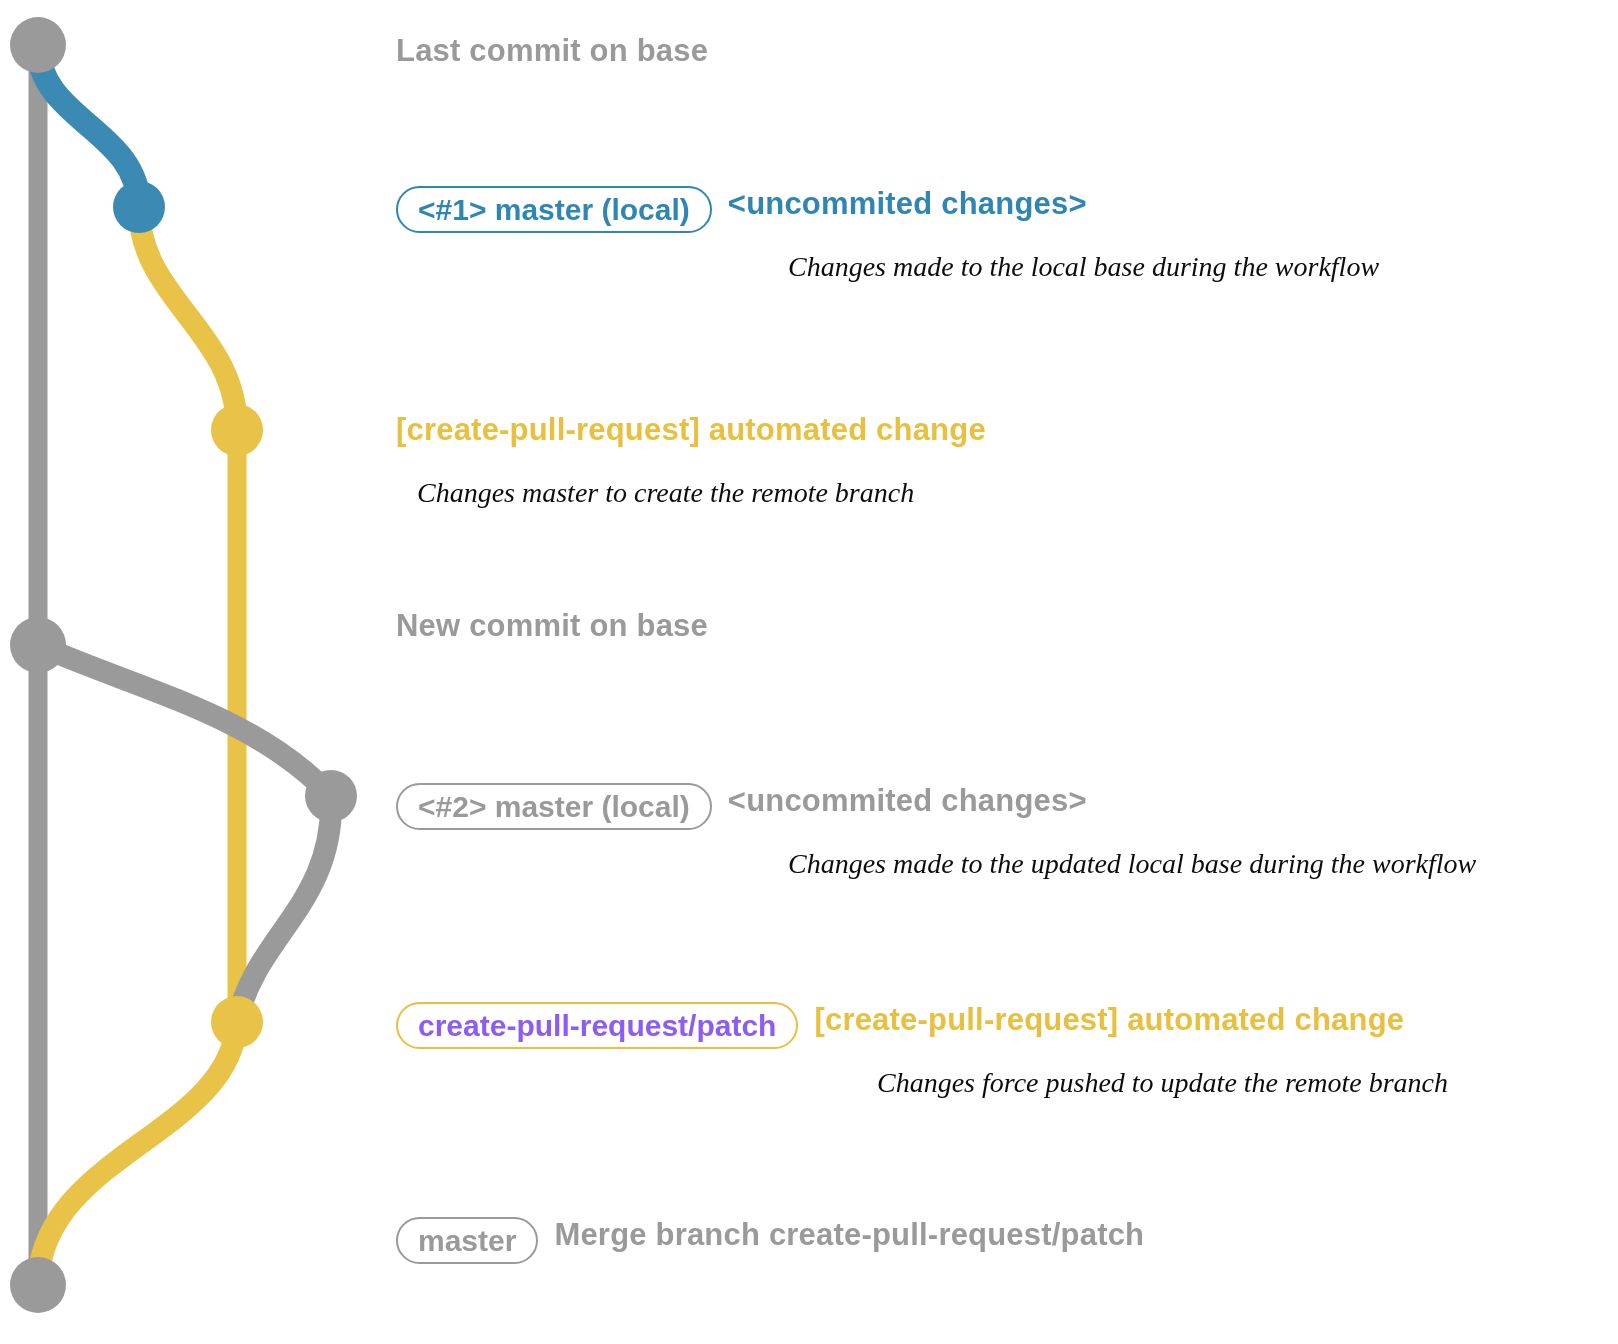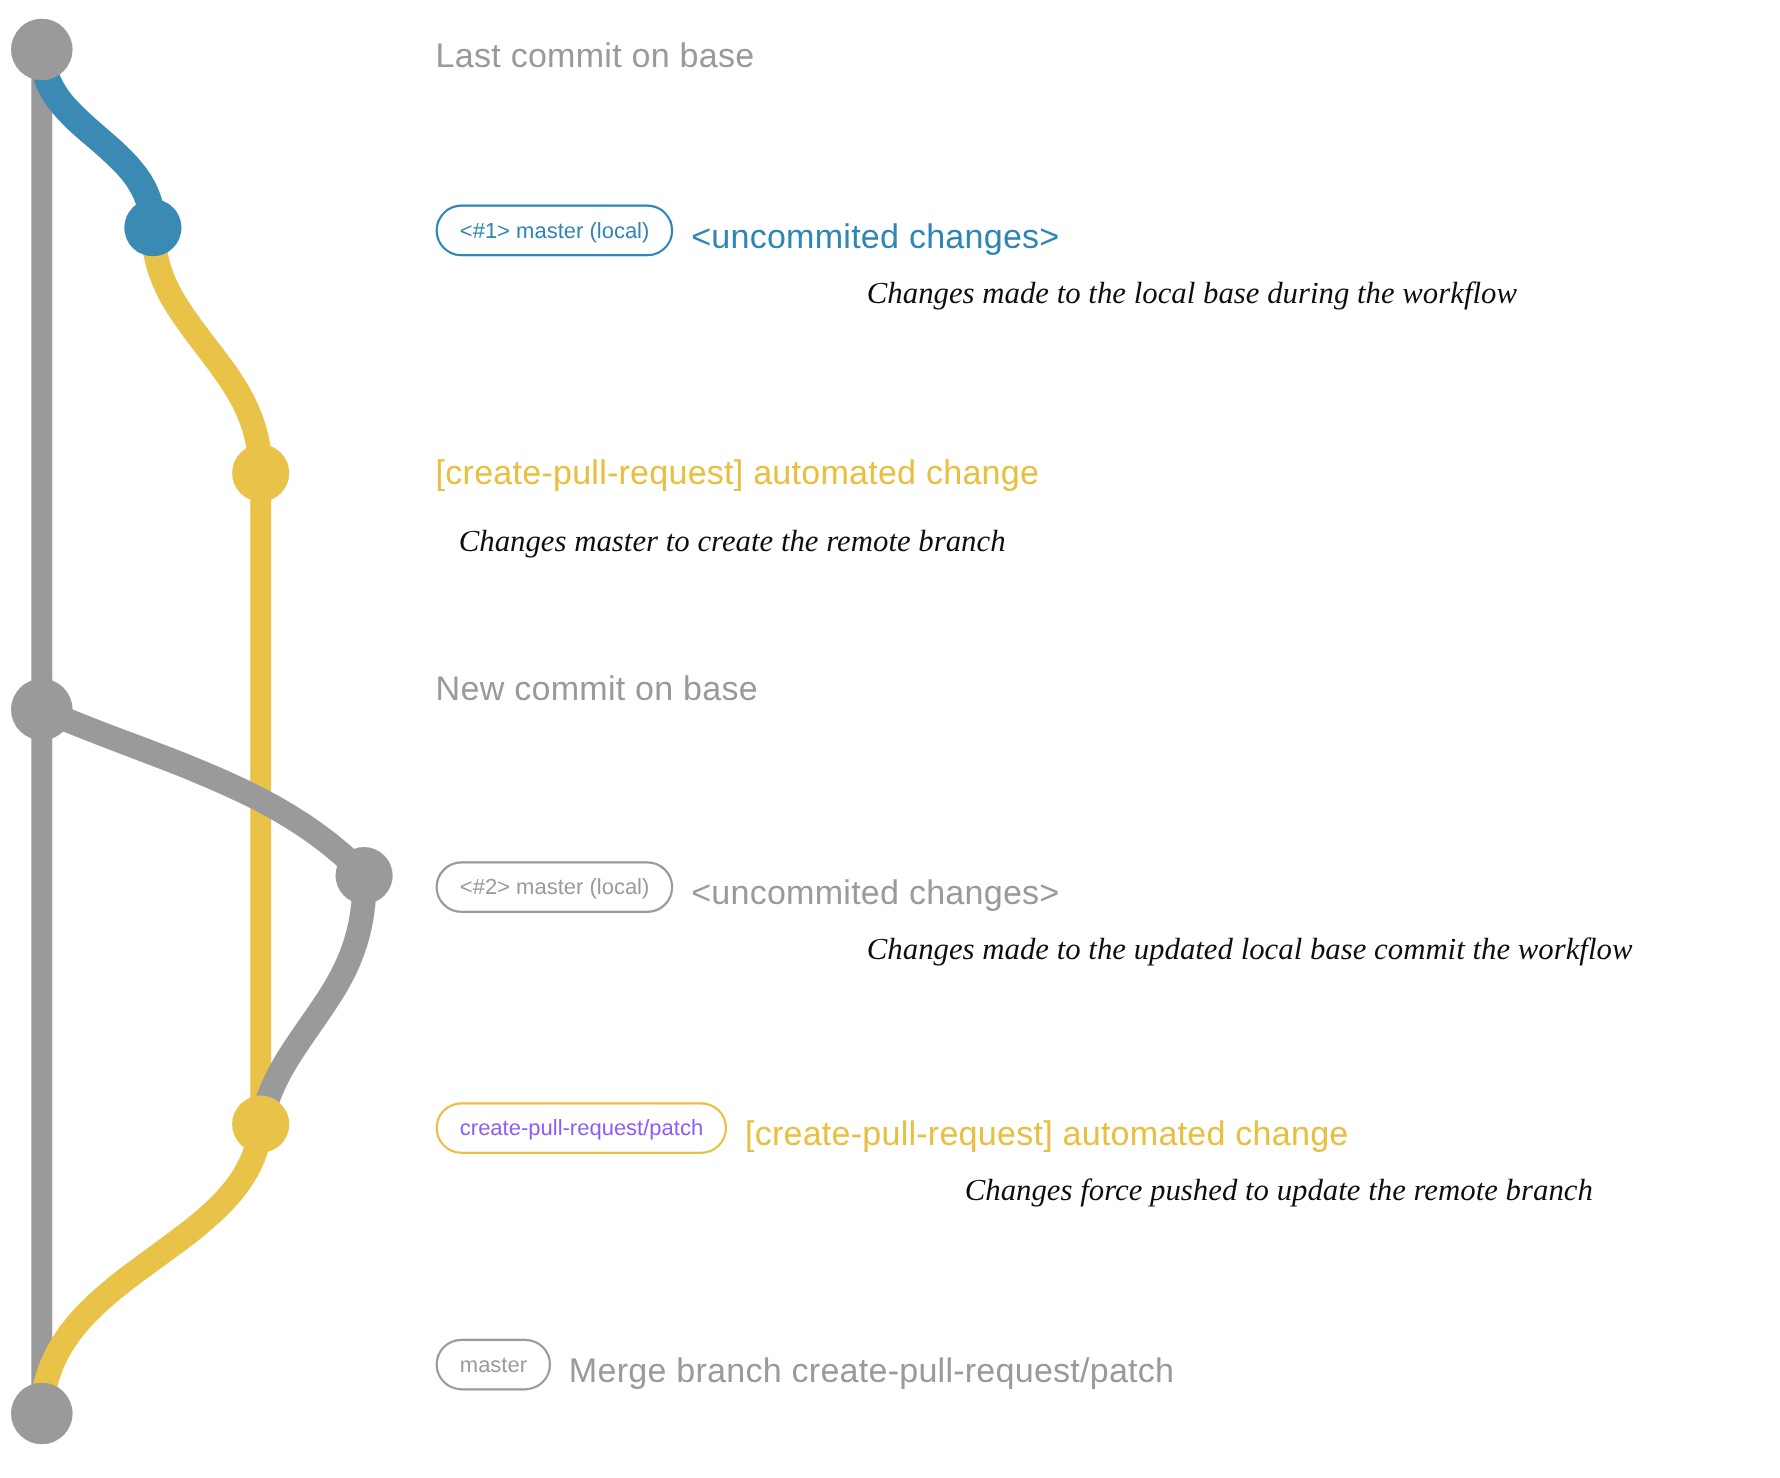--- a/index.html
+++ b/index.html
@@ -32,35 +32,36 @@
     height: 1344px;
   }
 
   .ann-row {
     position: absolute;
     left: 396px;
   }
 
   .ann-line {
     display: flex;
-    align-items: flex-end;
+    align-items: flex-start;
     white-space: nowrap;
+    font-weight: bold;
   }
 
   .badge {
     display: inline-flex;
     align-items: center;
     justify-content: center;
     box-sizing: border-box;
     height: 47px;
     padding: 0 20px;
     border-radius: 24px;
     border: 2px solid #9a9a9a;
     color: #9a9a9a;
-    font-size: 20px;
+    font-size: 30px;
     font-family: "Liberation Sans", sans-serif;
     background: #ffffff;
     line-height: 1;
   }
   .badge.blue {
     border-color: #2f86b4;
     color: #2f86b4;
   }
   .badge.yellow {
     border-color: #e8bf3f;
@@ -141,21 +142,21 @@
       <div class="ann-line">
         <span class="subject gray" style="margin-left: 0px;">New commit on base</span>
       </div>
     </div>
     <div class="ann-row" style="top: 783px;">
       <div class="ann-line">
         <span class="badge gray">&lt;#2&gt; master (local)</span>
         <span class="subject gray">&lt;uncommited changes&gt;</span>
       </div>
     </div>
-    <div class="desc" style="position: absolute; left: 788px; top: 839px;">Changes made to the updated local base commit the workflow</div>
+    <div class="desc" style="position: absolute; left: 788px; top: 839px;">Changes made to the updated local base during the workflow</div>
     <div class="ann-row" style="top: 1002px;">
       <div class="ann-line">
         <span class="badge yellow">create-pull-request/patch</span>
         <span class="subject yellow">[create-pull-request] automated change</span>
       </div>
     </div>
     <div class="desc" style="position: absolute; left: 877px; top: 1058px;">Changes force pushed to update the remote branch</div>
     <div class="ann-row" style="top: 1217px;">
       <div class="ann-line">
         <span class="badge gray">master</span>

